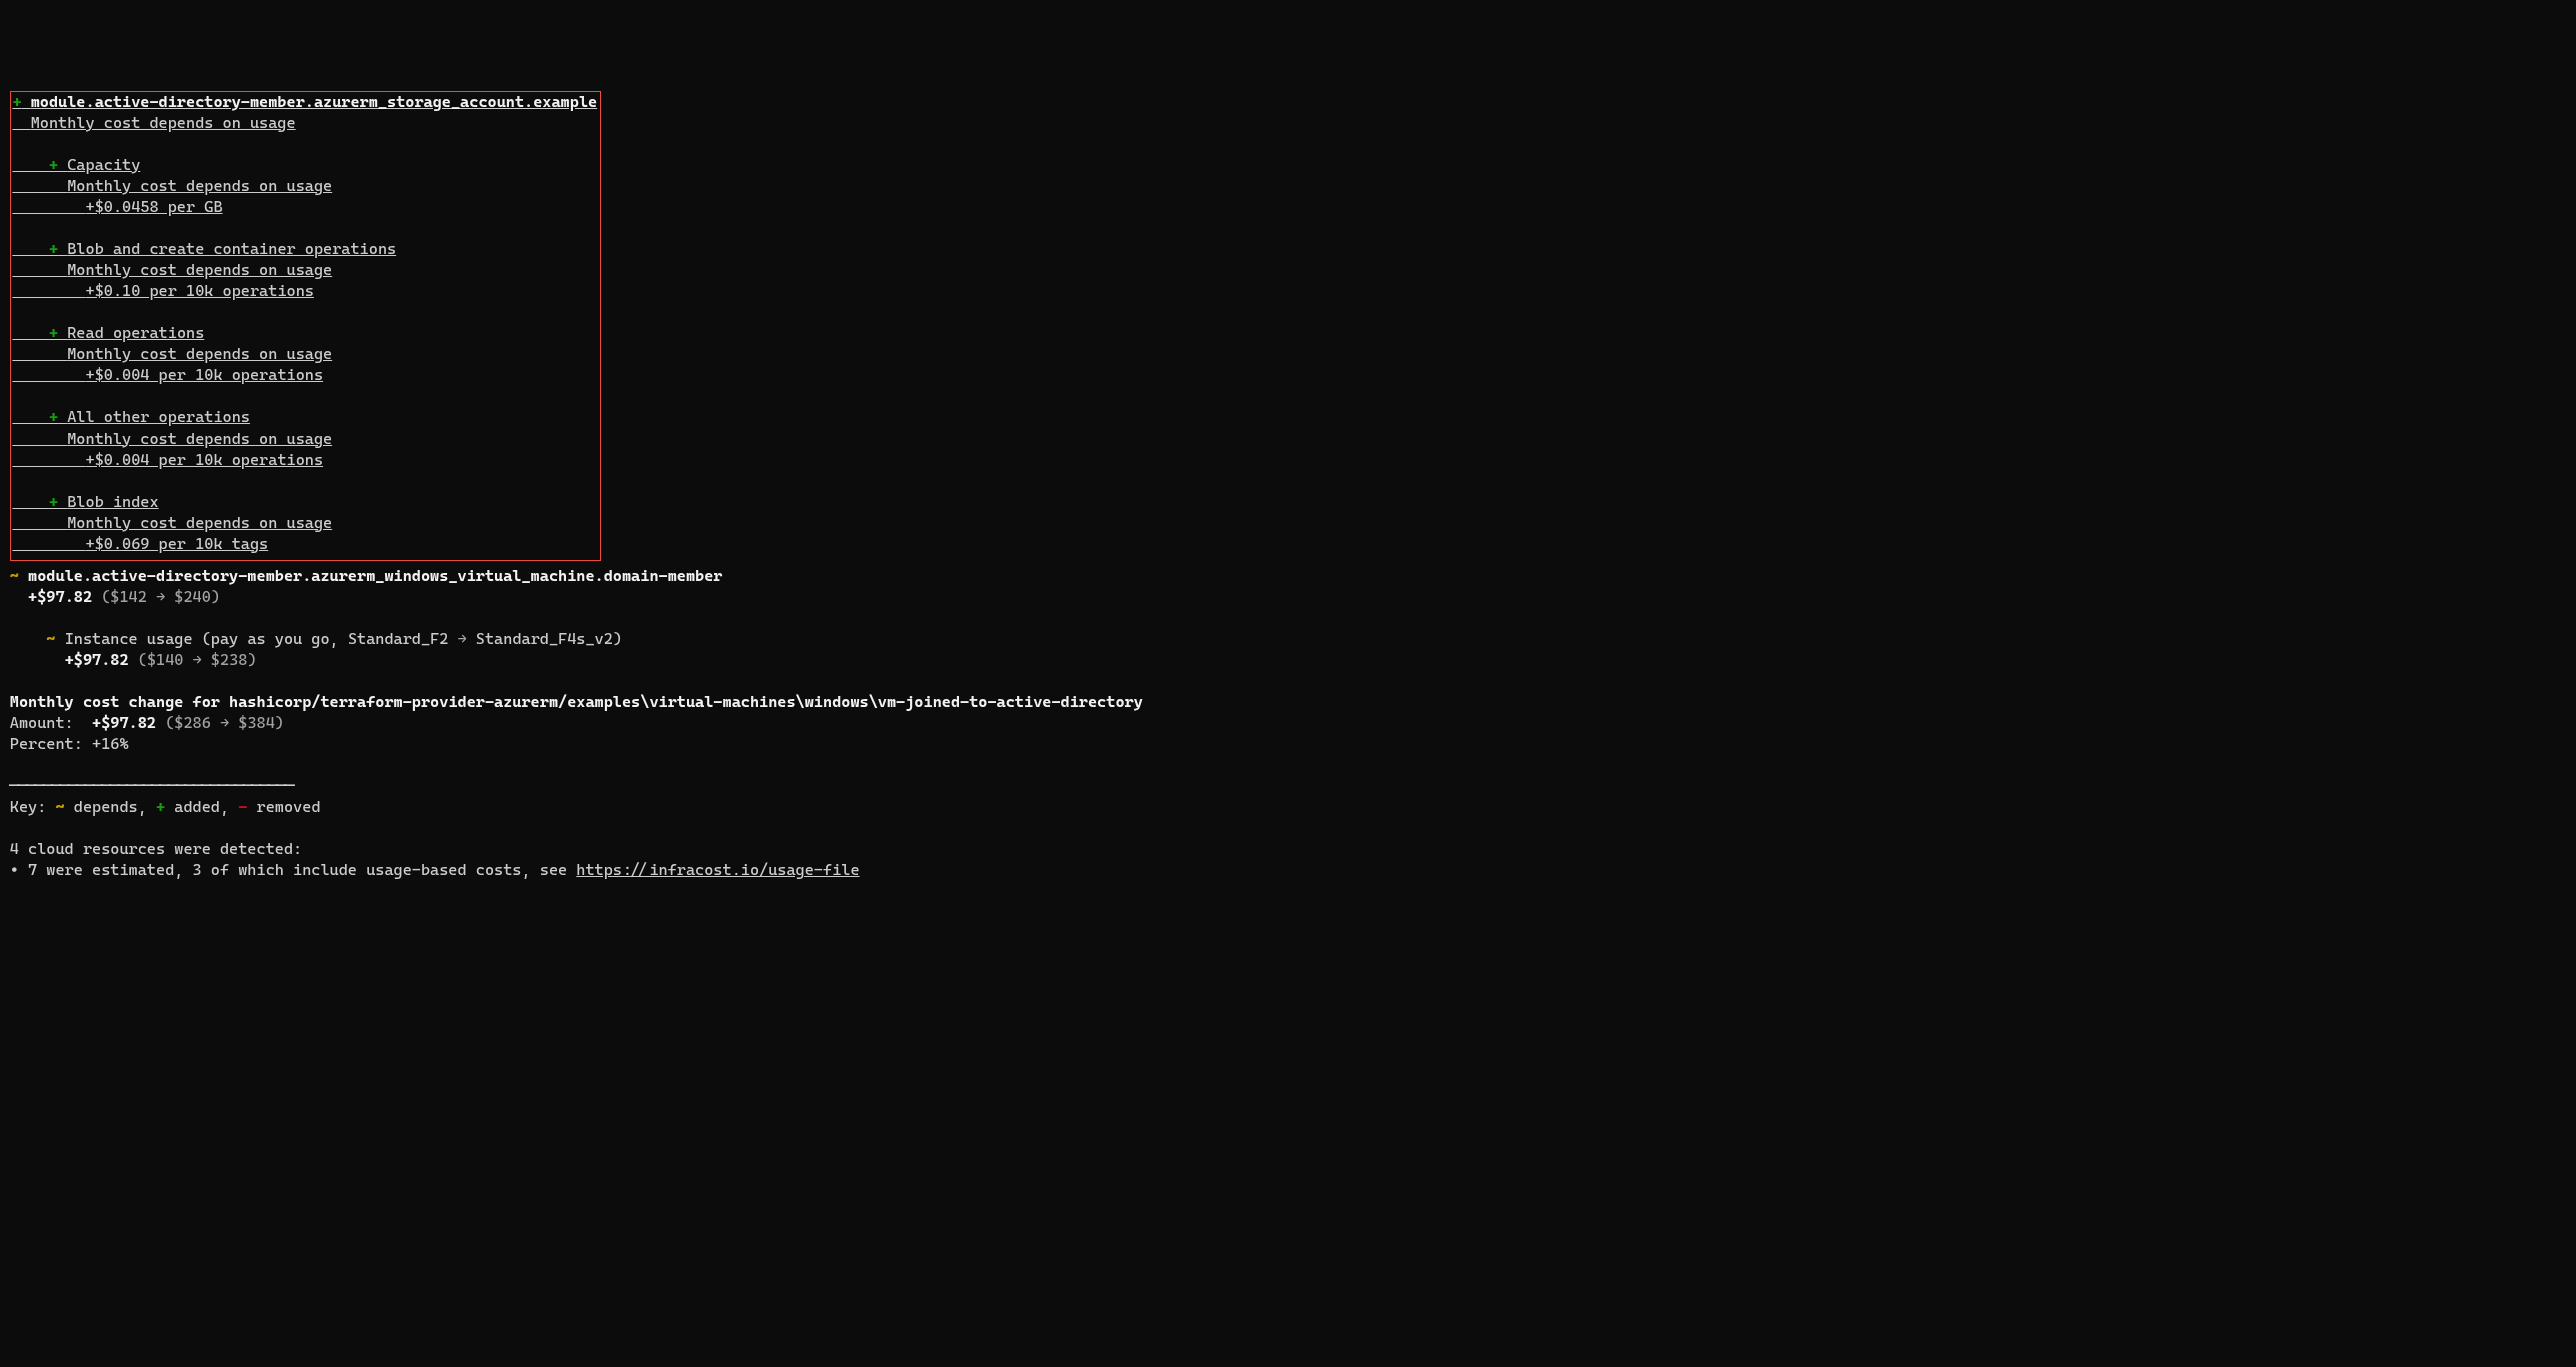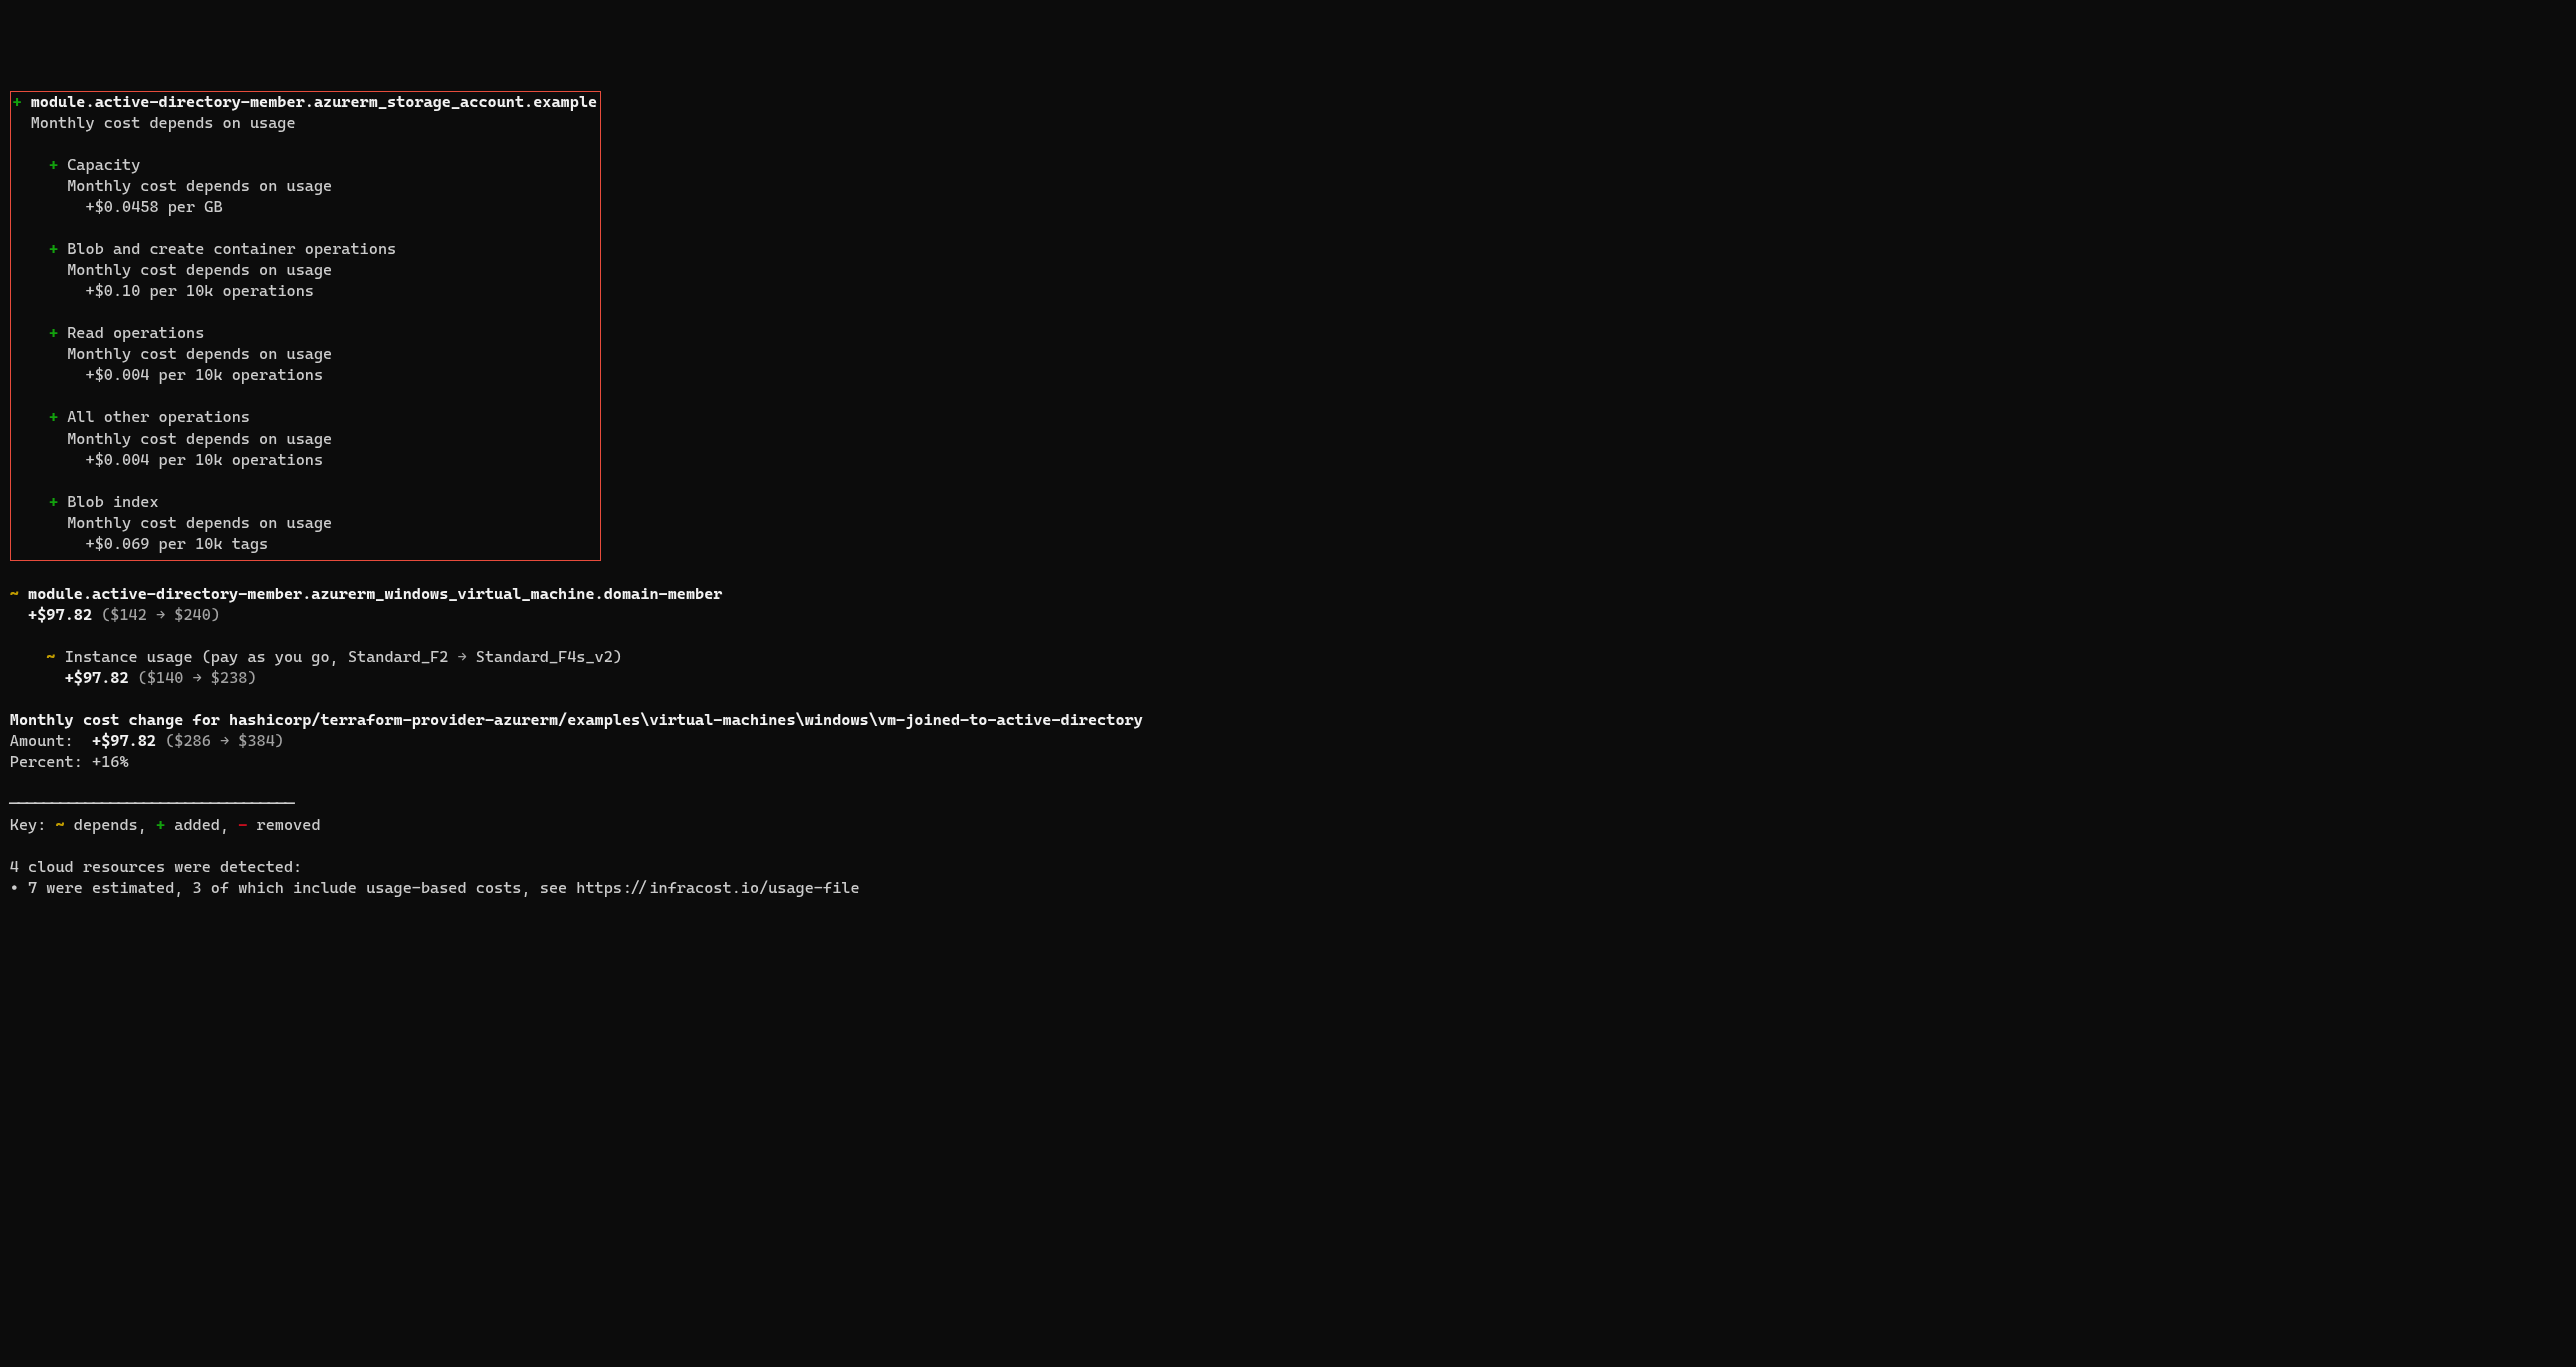--- a/index.html
+++ b/index.html
@@ -12,23 +12,24 @@
       color: #cccccc;
       font-family: 'Cascadia Code', 'Consolas', 'Courier New', monospace;
       font-size: 15.6px;
       line-height: 1.35;
       padding: 6.6px 9.8px;
       white-space: pre;
     }
     .highlight-box {
       border: 1.6px solid #e74c3c;
       padding: 0px 1.6px 4.9px 1.6px;
-      margin-bottom: 23px;
+      margin-bottom: 5px;
       display: inline-block;
       min-width: 591px;
+      text-decoration: underline;
     }
     .plus {
       color: #13a10e;
       font-weight: bold;
     }
     .tilde {
       color: #c19c00;
       font-weight: bold;
     }
     .minus {
@@ -36,20 +37,21 @@
       font-weight: bold;
     }
     .dim {
       color: #a3a3a3;
     }
     .bold {
       font-weight: bold;
       color: #f2f2f2;
     }
     .underline {
+      text-decoration: underline;
     }
     .line {
       display: block;
     }
     .hr {
       color: #cccccc;
       letter-spacing: -0.8px;
     }
   </style>
 </head>

